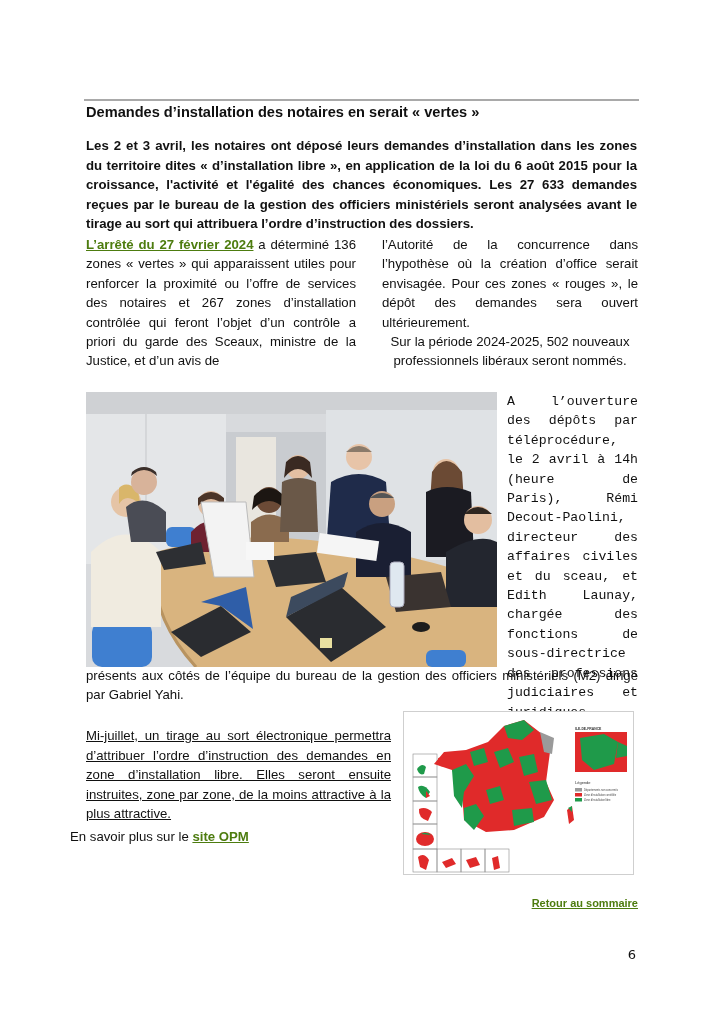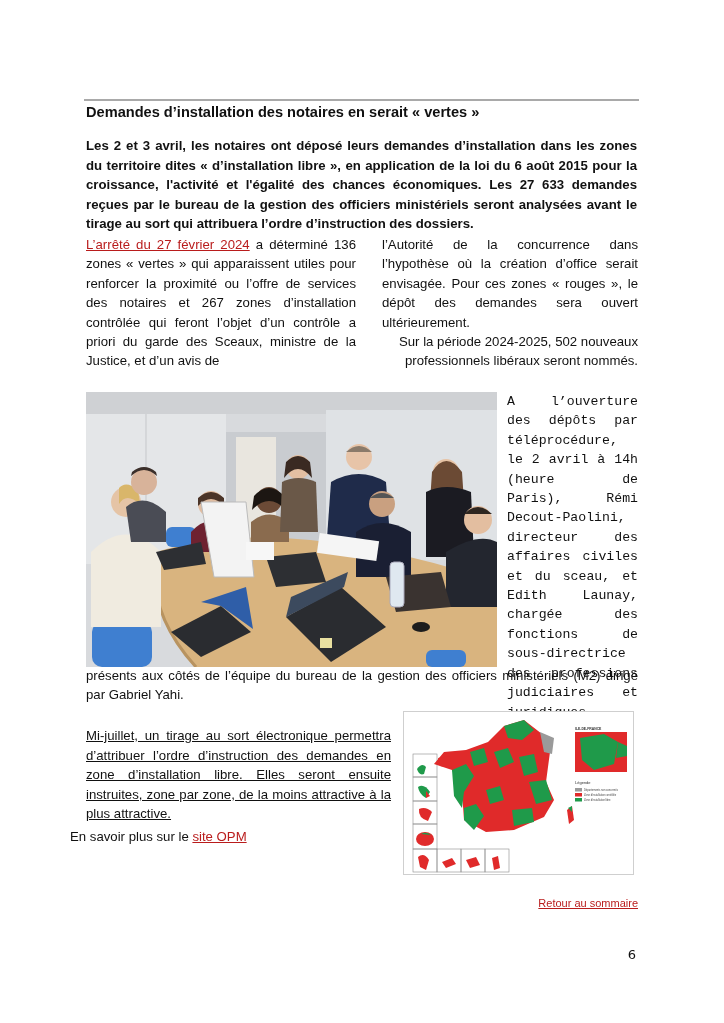--- a/index.html
+++ b/index.html
@@ -5,21 +5,21 @@
     html, body { margin: 0; padding: 0; background: #ffffff; }
     body { width: 724px; height: 1023px; position: relative; overflow: hidden;
            font-family: "Liberation Sans", sans-serif; color: #111; }
     .page { position: absolute; left: 0; top: 0; width: 724px; height: 1023px; }
     .rule { position: absolute; left: 84px; top: 99px; width: 555px; height: 2px; background: #a9a9a9; }
     .title { position: absolute; left: 86px; top: 104px; font-weight: bold; font-size: 14.6px; letter-spacing: 0; white-space: nowrap; }
     .lead { position: absolute; left: 86px; top: 136px; width: 551px; font-weight: bold; font-size: 13.2px; line-height: 19.6px; text-align: justify; }
     .col { position: absolute; font-size: 13.2px; line-height: 19.4px; text-align: justify; }
     .col-left { left: 86px; top: 235px; width: 270px; }
     .col-right { left: 382px; top: 235px; width: 256px; }
-    a.link { color: #b91c1c; text-decoration: underline; }
+    a.link { color: #4d7c0f; text-decoration: underline; font-weight: bold; }
     .photo { position: absolute; left: 86px; top: 392px; width: 411px; height: 275px; overflow: hidden; background: #d9dadc; }
     .side-text { position: absolute; left: 507px; top: 392px; width: 131px; font-size: 13.2px; line-height: 19.4px; text-align: justify; text-align-last: justify; font-family: Liberation Mono, monospace; }
     .full-line { position: absolute; left: 86px; top: 666px; width: 552px; font-size: 13.2px; line-height: 19.4px; text-align: justify; }
     .para2 { position: absolute; left: 86px; top: 726px; width: 305px; font-size: 13.2px; line-height: 19.6px; text-align: justify; text-decoration: underline; }
     .more { position: absolute; left: 70px; top: 829px; font-size: 13.2px; }
     .map { position: absolute; left: 403px; top: 711px; width: 229px; height: 162px; border: 1px solid #cfcfcf; background: #fff; overflow: hidden; }
     .retour { position: absolute; right: 86px; top: 897px; font-size: 11px; }
     .pagenum { position: absolute; right: 88px; top: 947px; font-size: 13px; font-family: "DejaVu Sans", sans-serif; }
     svg text { font-family: "Liberation Sans", sans-serif; }
   </style>
@@ -33,21 +33,21 @@
   <div class="title">Demandes d’installation des notaires en serait « vertes »</div>
 
   <div class="lead">Les 2 et 3 avril, les notaires ont déposé leurs demandes d’installation dans les zones du territoire dites « d’installation libre », en application de la loi du 6 août 2015 pour la croissance, l'activité et l'égalité des chances économiques. Les 27 633 demandes reçues par le bureau de la gestion des officiers ministériels seront analysées avant le tirage au sort qui attribuera l’ordre d’instruction des dossiers.</div>
 
   <div class="col col-left">
     <a class="link" href="#">L’arrêté du 27 février 2024</a><span> a déterminé 136 zones « vertes » qui apparaissent utiles pour renforcer la proximité ou l’offre de services des notaires et 267 zones d’installation contrôlée qui feront l’objet d’un contrôle a priori du garde des Sceaux, ministre de la Justice, et d’un avis de</span>
   </div>
 
   <div class="col col-right">
     <div>l’Autorité de la concurrence dans l’hypothèse où la création d’office serait envisagée. Pour ces zones « rouges », le dépôt des demandes sera ouvert ultérieurement.</div>
-    <div style="text-align:right">Sur la période 2024-2025, 502 nouveaux professionnels libéraux seront nommés.</div>
+    <div style="text-align:center">Sur la période 2024-2025, 502 nouveaux professionnels libéraux seront nommés.</div>
   </div>
 
   <div class="photo" title="Photo de groupe de l'équipe autour d'une table avec ordinateurs portables">
     <svg width="411" height="275" viewBox="0 0 411 275" xmlns="http://www.w3.org/2000/svg">
 
       <rect x="0" y="0" width="411" height="275" fill="#d8dadd"></rect>
       <rect x="0" y="0" width="411" height="22" fill="#cfd1d4"></rect>
       <rect x="0" y="22" width="140" height="150" fill="#e4e6e8"></rect>
       <line x1="60" y1="22" x2="60" y2="172" stroke="#c5c7ca"></line>
       <rect x="140" y="40" width="100" height="120" fill="#c9ccd0"></rect>

